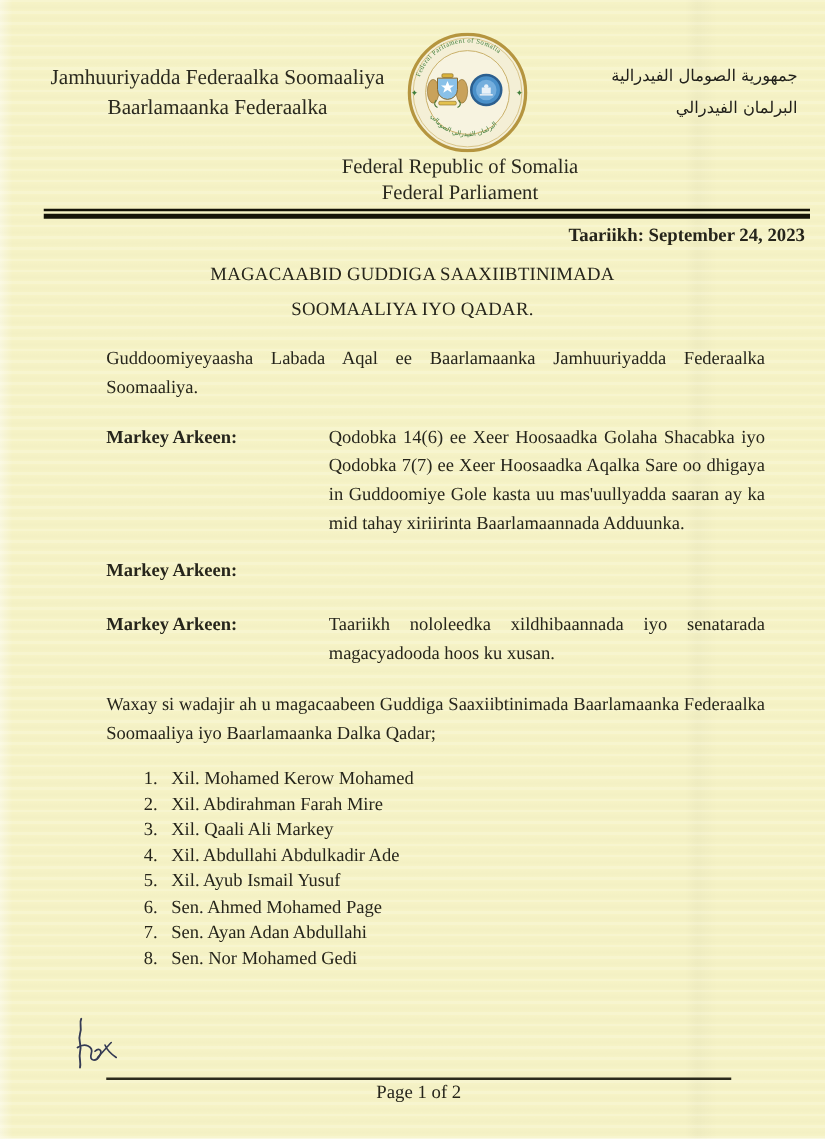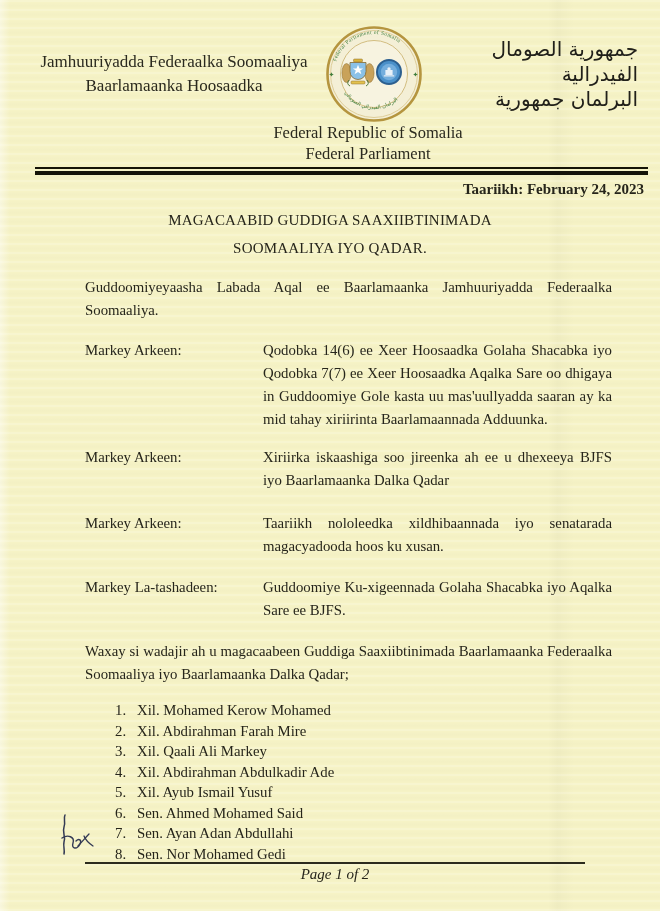--- a/index.html
+++ b/index.html
@@ -22,21 +22,21 @@
     padding:26px 14px 0 28px; height:96px;
   }
   .hdr-left {
     width:292px; text-align:center;
     font-size:17px; line-height:24px; color:#2a291e;
   }
   .seal-wrap { width:100px; height:96px; flex:0 0 auto; margin-left:4px; }
   .hdr-right {
     flex:1; text-align:right; direction:rtl;
     font-family:"DejaVu Sans", sans-serif;
-    font-size:20px; line-height:25px; color:#21201a;
+    font-size:13px; line-height:25px; color:#21201a;
     padding-left:6px; padding-right:8px;
   }
   .hdr-english {
     text-align:center; transform:translateX(38px);
     font-size:16.5px; line-height:21px; color:#2a291e;
   }
   .rule-double { margin:3px 12px 0 35px; }
   .rule-double .thin  { border-top:2px solid #151408; margin-bottom:2px; }
   .rule-double .thick { border-top:4px solid #151408; }
   .date-line {
@@ -51,43 +51,43 @@
   }
   .para {
     margin:14px 48px 0 85px;
     font-size:14.8px; line-height:23px; text-align:justify;font-family:Liberation Serif, serif;
   }
   .clause {
     display:grid; grid-template-columns:178px 1fr;
     margin:15px 48px 0 85px;
     font-size:14.8px; line-height:23px;
   }
-  .clause .label { font-weight:normal; }
+  .clause .label { font-weight:bold; }
   .clause .body  { text-align:justify; }
   .members { margin:14px 48px 0 115px; font-size:14.8px; line-height:20.5px; }
   .member  { display:flex; }
   .member .num  { width:22px; flex:0 0 auto; }
   .member .name { flex:1; }
   
   .signature { position:absolute; left:56px; top:812px; }
   .footer {
     position:absolute; left:85px; top:862px; width:500px;
     border-top:2px solid #2c2b1d;
-    text-align:center; font-size:15px; padding-top:2px;font-style:italic;
+    text-align:center; font-size:15px; padding-top:2px;
   }
 </style>
 </head>
 <body>
 
 <div class="page">
 
   <div class="header-row">
     <div class="hdr-left">
       <div>Jamhuuriyadda Federaalka Soomaaliya</div>
-      <div>Baarlamaanka Hoosaadka</div>
+      <div>Baarlamaanka Federaalka</div>
     </div>
 
     <div class="seal-wrap">
       <svg width="100" height="96" viewBox="0 0 100 96">
         <g transform="translate(0,-2)">
           <circle cx="50" cy="50" r="46.5" fill="#f4efd6" stroke="#b5953f" stroke-width="2.6"></circle>
           <circle cx="50" cy="50" r="43.5" fill="none" stroke="#d8c489" stroke-width="0.8"></circle>
           <circle cx="50" cy="50" r="33.5" fill="#f7f3e0" stroke="#c9b06a" stroke-width="0.8"></circle>
           <defs>
             <path id="arcTop" d="M 10,50 A 40,40 0 0 1 90,50"></path>
@@ -119,86 +119,81 @@
             <circle cy="-3" r="1.7" fill="#e8f1f8"></circle>
             <rect x="-3.6" y="-2" width="7.2" height="5" fill="#e8f1f8"></rect>
             <rect x="-5.2" y="3.2" width="10.4" height="1.3" fill="#dfe9f2"></rect>
           </g>
         </g>
       </svg>
     </div>
 
     <div class="hdr-right">
       <div>جمهورية الصومال الفيدرالية</div>
-      <div>البرلمان جمهورية</div>
+      <div>البرلمان الفيدرالي</div>
     </div>
   </div>
 
   <div class="hdr-english">
     <div>Federal Republic of Somalia</div>
     <div>Federal Parliament</div>
   </div>
 
   <div class="rule-double">
     <div class="thin"></div>
     <div class="thick"></div>
   </div>
 
-  <div class="date-line">Taariikh: February 24, 2023</div>
+  <div class="date-line">Taariikh: September 24, 2023</div>
 
   <div class="subject">
     <div>MAGACAABID GUDDIGA SAAXIIBTINIMADA</div>
     <div>SOOMAALIYA IYO QADAR.</div>
   </div>
 
   <div class="para">Guddoomiyeyaasha Labada Aqal ee Baarlamaanka Jamhuuriyadda Federaalka Soomaaliya.</div>
 
   <div class="clause" style="margin-top:17px;">
     <div class="label">Markey Arkeen:</div>
     <div class="body">Qodobka 14(6) ee Xeer Hoosaadka Golaha Shacabka iyo Qodobka 7(7) ee Xeer Hoosaadka Aqalka Sare oo dhigaya in Guddoomiye Gole kasta uu mas'uullyadda saaran ay ka mid tahay xiriirinta Baarlamaannada Adduunka.</div>
   </div>
   <div class="clause">
     <div class="label">Markey Arkeen:</div>
-    <div class="body">Xiriirka iskaashiga soo jireenka ah ee u dhexeeya BJFS iyo Baarlamaanka Dalka Qadar</div>
   </div>
   <div class="clause" style="margin-top:20px;">
     <div class="label">Markey Arkeen:</div>
     <div class="body">Taariikh nololeedka xildhibaannada iyo senatarada magacyadooda hoos ku xusan.</div>
   </div>
-  <div class="clause" style="margin-top:18px;">
-    <div class="label">Markey La-tashadeen:</div>
-    <div class="body">Guddoomiye Ku-xigeennada Golaha Shacabka iyo Aqalka Sare ee BJFS.</div>
-  </div>
 
   <div class="para" style="margin-top:18px;">Waxay si wadajir ah u magacaabeen Guddiga Saaxiibtinimada Baarlamaanka Federaalka Soomaaliya iyo Baarlamaanka Dalka Qadar;</div>
 
   <div class="members">
     <div class="member">
       <span class="num">1.</span>
       <span class="name">Xil. Mohamed Kerow Mohamed</span>
     </div>
     <div class="member">
       <span class="num">2.</span>
       <span class="name">Xil. Abdirahman Farah Mire</span>
     </div>
     <div class="member">
       <span class="num">3.</span>
       <span class="name">Xil. Qaali Ali Markey</span>
     </div>
     <div class="member">
       <span class="num">4.</span>
-      <span class="name">Xil. Abdirahman Abdulkadir Ade</span>
+      <span class="name">Xil. Abdullahi Abdulkadir Ade</span>
     </div>
     <div class="member">
       <span class="num">5.</span>
       <span class="name">Xil. Ayub Ismail Yusuf</span>
     </div>
     <div class="member">
       <span class="num">6.</span>
-      <span class="name">Sen. Ahmed Mohamed Said</span>
+      <span class="name">Sen. Ahmed Mohamed Page</span>
     </div>
     <div class="member">
       <span class="num">7.</span>
       <span class="name">Sen. Ayan Adan Abdullahi</span>
     </div>
     <div class="member">
       <span class="num">8.</span>
       <span class="name">Sen. Nor Mohamed Gedi</span>
     </div>
   </div>

